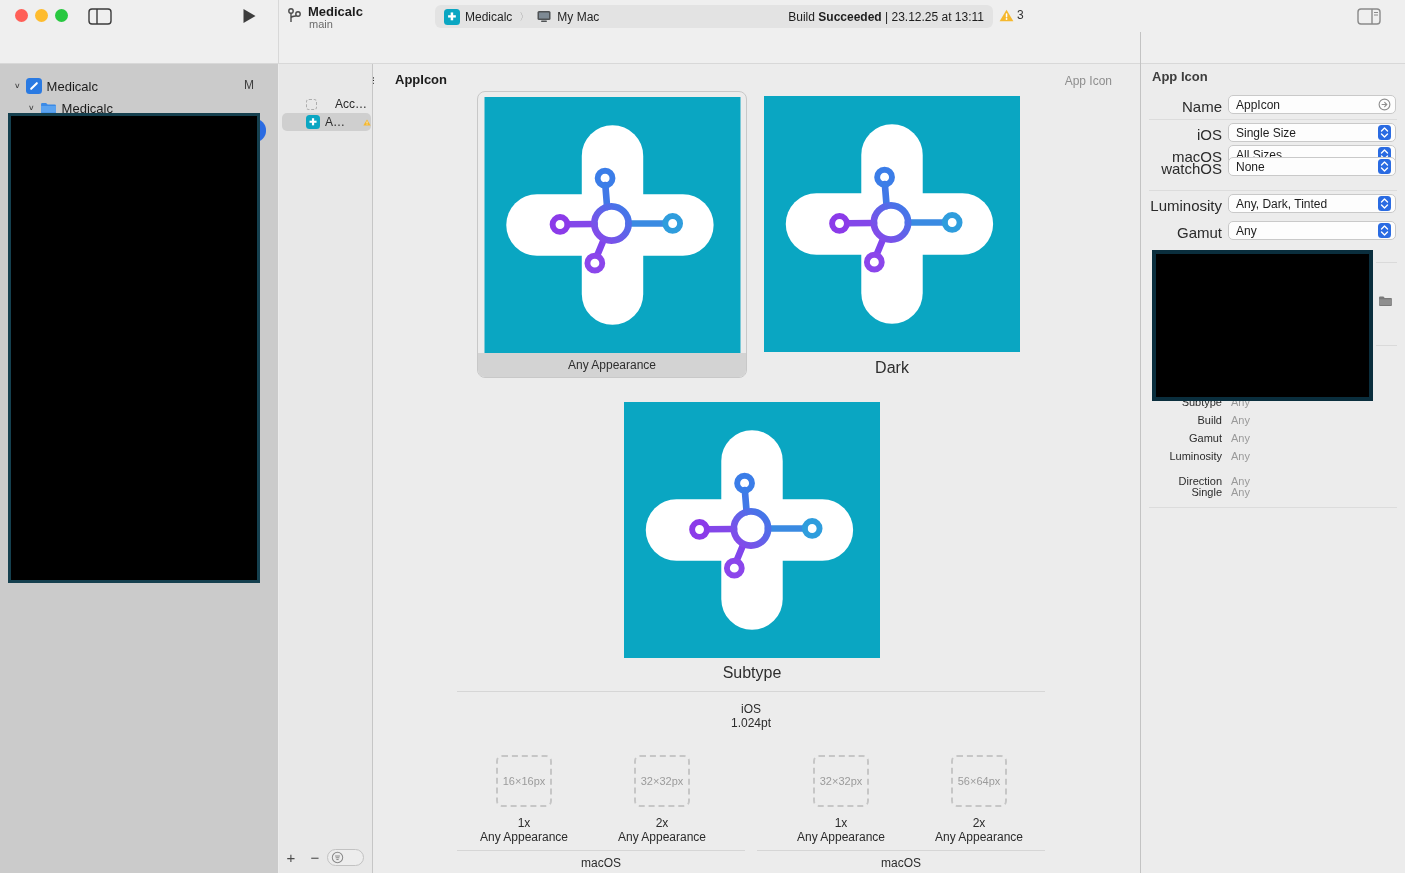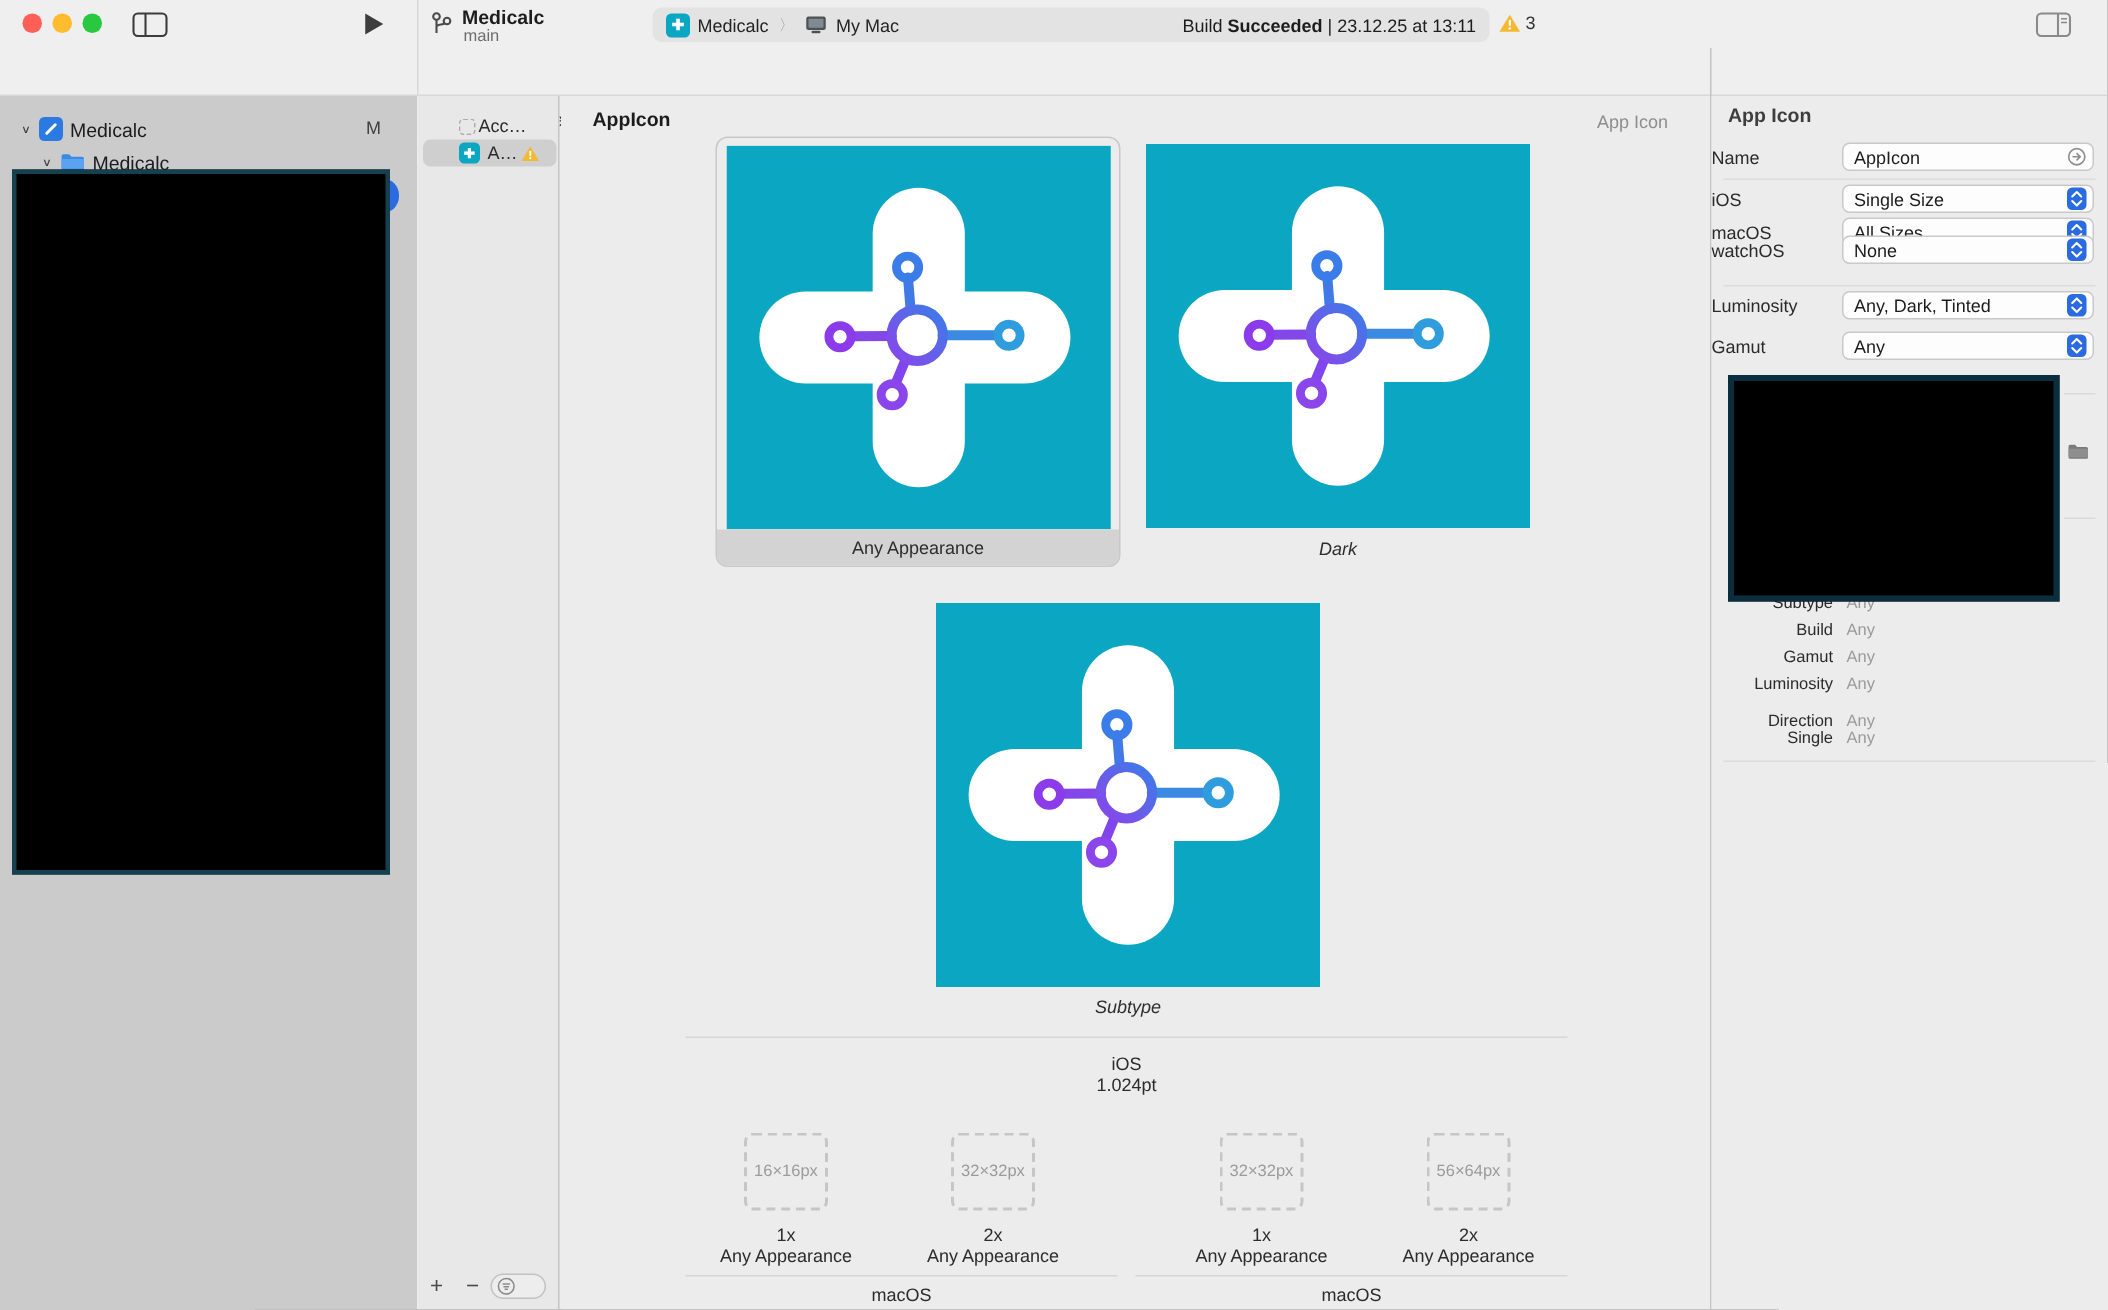--- a/index.html
+++ b/index.html
@@ -66,53 +66,53 @@
   .appproj-icon { width:16px; height:16px; border-radius:3.5px; background:#2a7ae2; position:relative; flex:none; }
   .appproj-icon::after { content:""; position:absolute; left:3px; top:7px; width:10px; height:2px;
                          background:#fff; transform:rotate(-45deg); border-radius:1px; }
   .appproj-icon.sz15 { width:15px; height:15px; }
   .folder-blue { flex:none; }
 
   
   .assetcol { position:absolute; left:279px; top:64px; width:94px; height:809px; background:#e8e8e8;
               border-right:1px solid #c6c6c6; }
   .asset-row { position:absolute; left:3px; width:89px; height:18px; display:flex; align-items:center;
-               gap:2px; padding-left:24px; font-size:12px; color:#2b2b2b; border-radius:5px; }
+               gap:18px; padding-left:24px; font-size:12px; color:#2b2b2b; border-radius:5px;margin-top:20px; }
   .asset-row.selected { background:#cfcfcf; }
   .dashed-mini { width:11px; height:11px; border:1px dashed #adadad; border-radius:3px; flex:none; }
   .asset-tools { position:absolute; left:0; bottom:6px; width:94px; height:20px; display:flex; align-items:center; }
   .asset-tools .pm { font-size:15px; color:#4a4a4a; width:24px; text-align:center; }
   .filter-field { width:37px; height:17px; border:1px solid #c2c2c2; border-radius:9px; background:#ededed;
                   display:flex; align-items:center; padding-left:3px; }
 
   
   .editor { position:absolute; left:374px; top:64px; width:766px; height:809px; background:#ececec; }
   .ed-title { position:absolute; left:21px; top:8px; font-size:13px; font-weight:bold; color:#1c1c1c; }
   .ed-corner { position:absolute; right:28px; top:10px; font-size:12px; color:#8e8e8e; }
 
   .slot-frame { position:absolute; left:103px; top:27px; width:270px; height:287px;
                 border:1px solid #c8c8c8; border-radius:8px; background:#ececec; }
   .art { display:block; }
   .slot-caption-strip { position:absolute; left:0; bottom:0; width:268px; height:24px; background:#d3d3d3;
                         border-radius:0 0 7px 7px; display:flex; align-items:center; justify-content:center;
                         font-size:12px; color:#2e2e2e; }
-  .slot-caption { position:absolute; font-size:12px; color:#2e2e2e; text-align:center;font-style:italic; }
+  .slot-caption { position:absolute; font-size:16px; color:#2e2e2e; text-align:center; }
 
   .hdiv { position:absolute; height:1px; background:#d6d6d6; }
   .center-label { position:absolute; text-align:center; font-size:12px; color:#2c2c2c; line-height:1.15; }
 
   .dashed-slot { position:absolute; width:56px; height:52px; border:2px dashed #c6c6c6; border-radius:6px;
                  display:flex; align-items:center; justify-content:center; font-size:11px; color:#9b9b9b; }
   .slot-sub { position:absolute; width:140px; text-align:center; font-size:12px; color:#2c2c2c; line-height:1.15; }
 
   
   .inspector { position:absolute; left:1141px; top:64px; width:264px; height:809px; background:#ececec; }
   .insp-title { position:absolute; left:11px; top:5px; font-size:13px; font-weight:bold; color:#3d3d3d; }
   .irow { position:absolute; left:0; width:264px; height:18px; }
-  .ilabel { position:absolute; left:0; top:3px; width:81px; font-size:12px; color:#2b2b2b; }
+  .ilabel { position:absolute; left:0; top:3px; width:81px; text-align:right; font-size:15px; color:#2b2b2b; }
   .ifield { position:absolute; left:87px; top:0; width:168px; height:19px; background:#fdfdfd;
             border:1px solid #c9c9c9; border-radius:5px; display:flex; align-items:center;
             padding:0 4px 0 7px; font-size:12px; color:#1d1d1d; }
   .ifield .grow { flex:1; }
   .stepper { width:13px; height:15px; border-radius:3.5px; background:#2a6be2; display:flex; align-items:center;
              justify-content:center; flex:none; }
   .insp-div { position:absolute; left:8px; width:248px; height:1px; background:#dcdcdc; }
   .arow { position:absolute; left:0; width:264px; height:18px; font-size:11px; }
   .alabel { position:absolute; left:0; top:3px; width:81px; text-align:right; color:#2b2b2b; }
   .avalue { position:absolute; left:90px; top:3px; color:#9a9a9a; }

